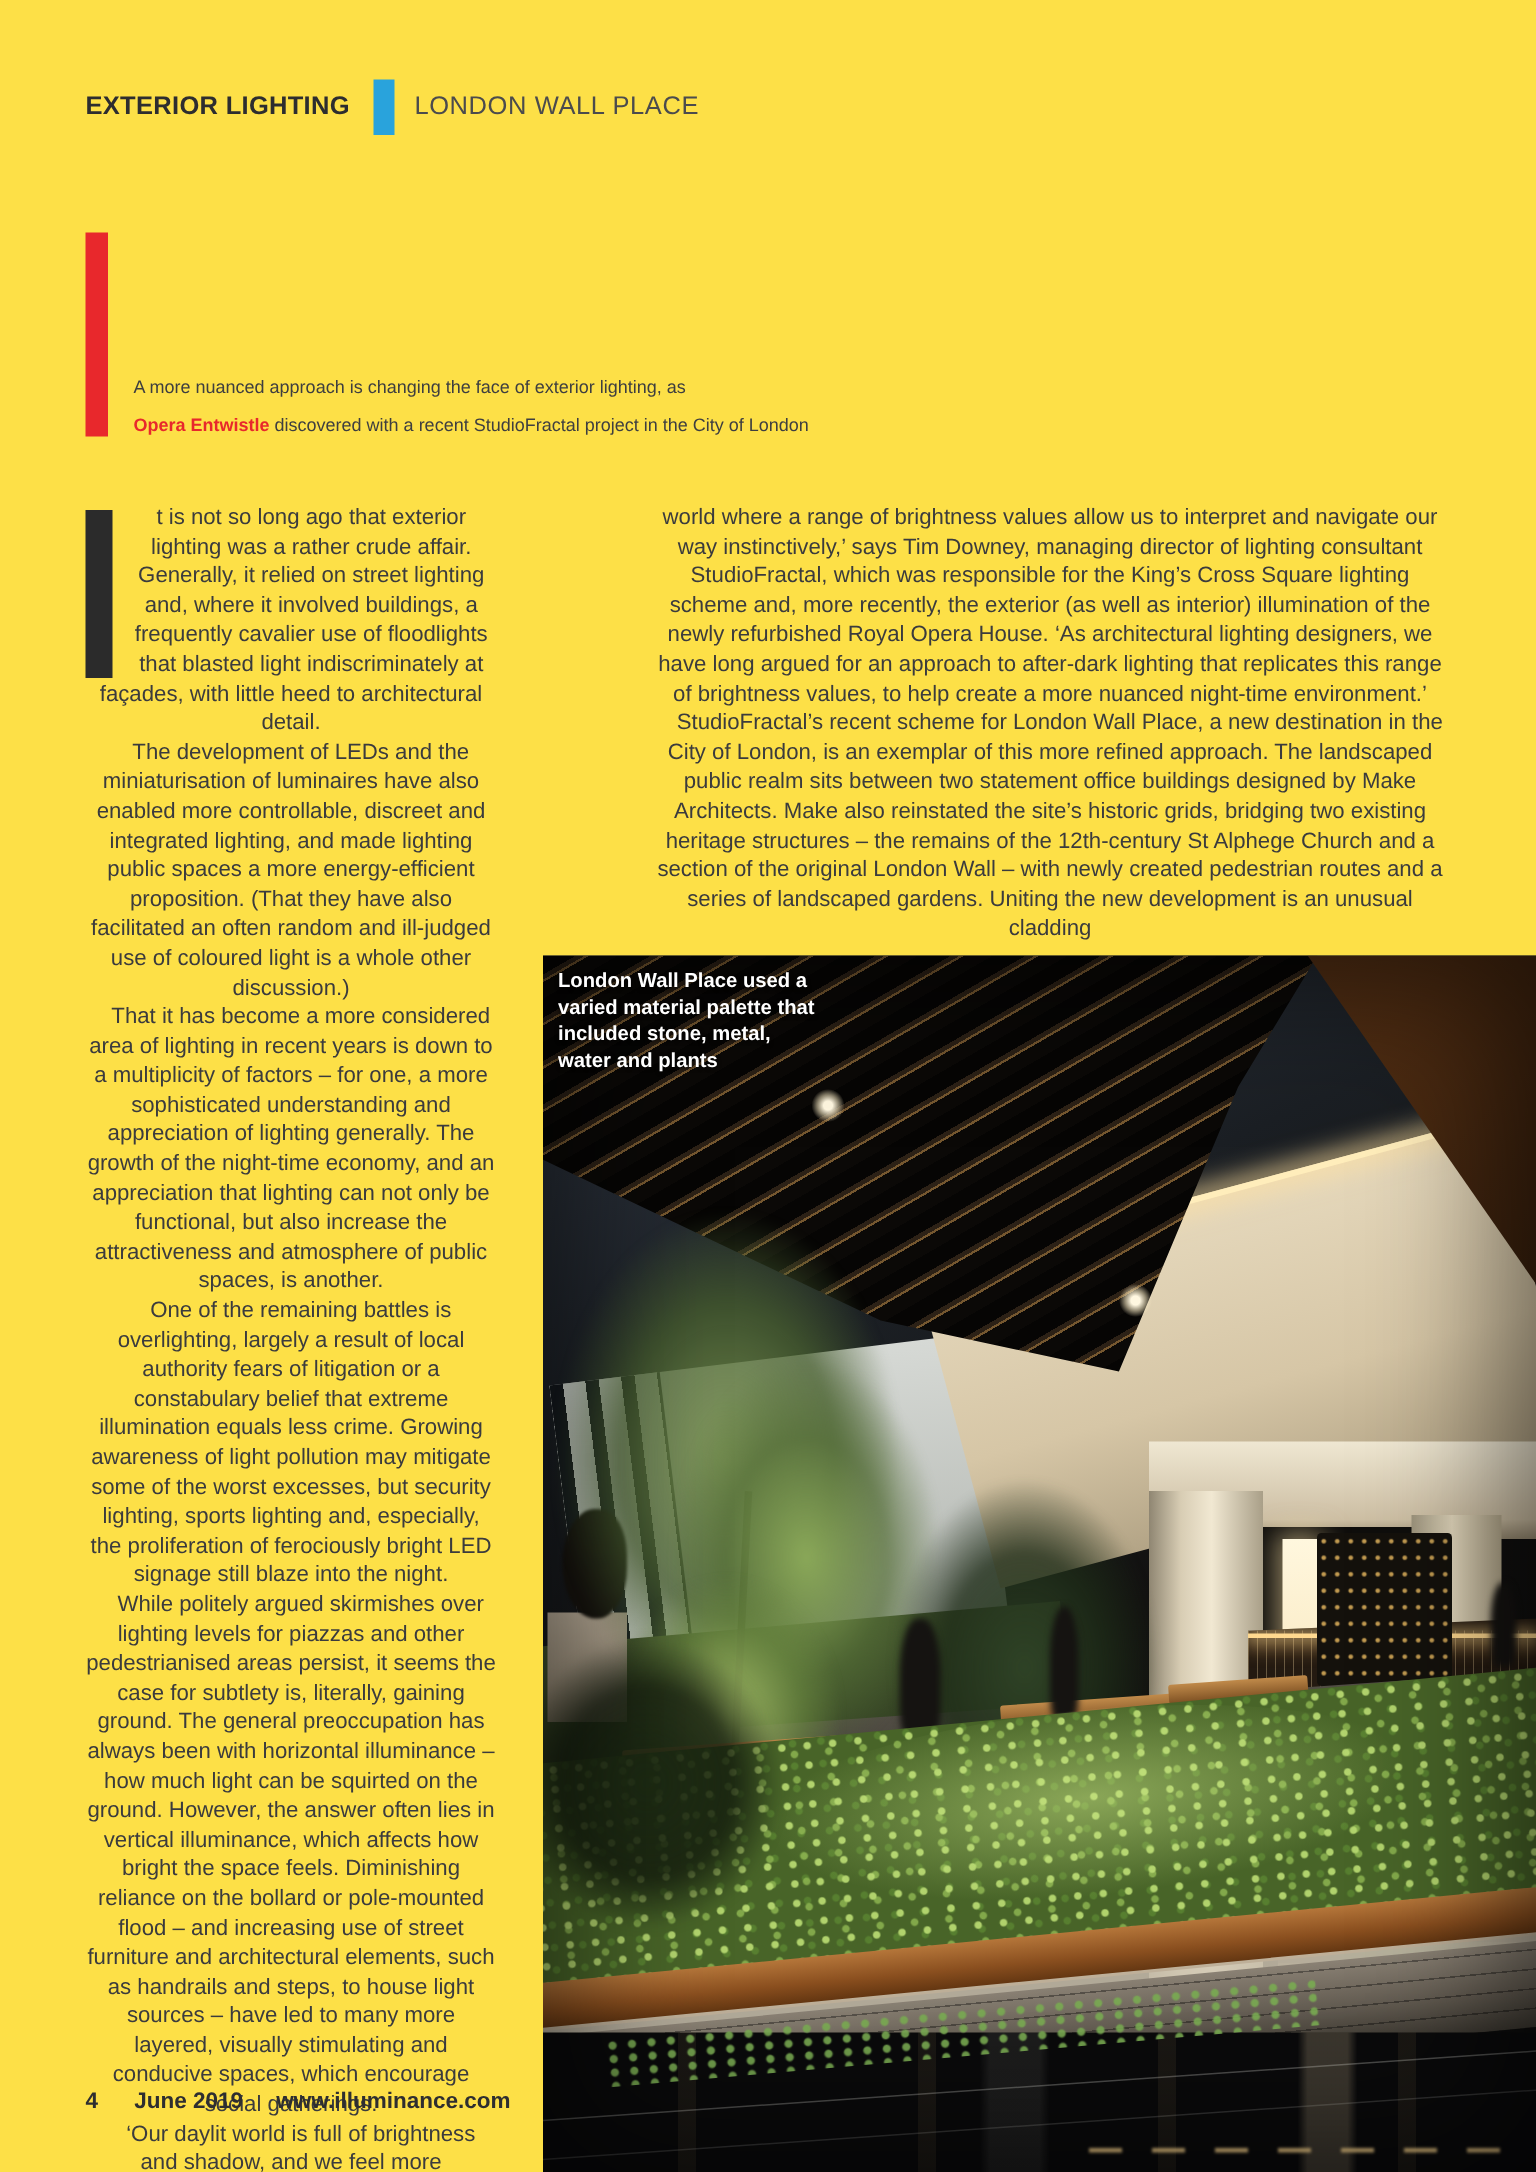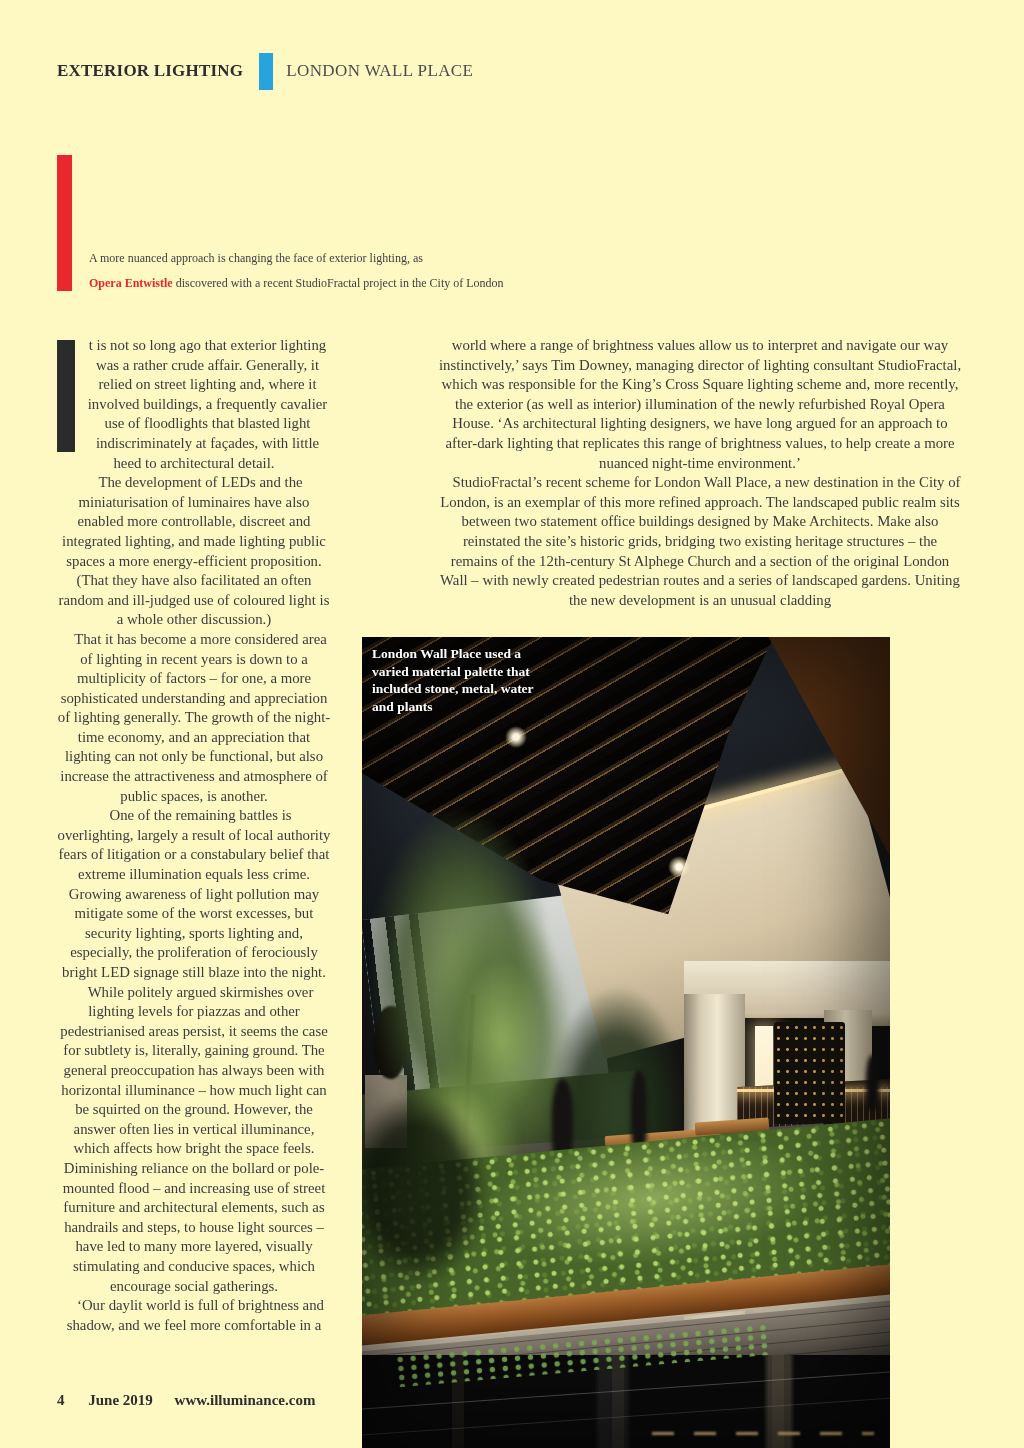--- a/index.html
+++ b/index.html
@@ -1,19 +1,19 @@
 <!DOCTYPE html>
 <html><head>
 <meta charset="utf-8">
 <style>
   html,body{margin:0;padding:0;background:#e9e9e9;}
   .page{
-    position:relative;width:1024px;height:1448px;background:#fef9c3;
+    position:relative;width:1024px;height:1448px;background:#fde047;
     margin:0 auto;overflow:hidden;
-    font-family:Liberation Serif, serif;color:#3b3b3d;
+    font-family:Liberation Sans, sans-serif;color:#3b3b3d;
   }
   
   .strap{position:absolute;left:57px;top:54px;height:34px;display:flex;align-items:center;}
   .strap .section{font-size:17px;font-weight:bold;color:#2d2d2f;letter-spacing:.2px;}
   .strap .bluebar{width:14px;height:37px;background:#29a3dc;margin:0 13px 0 16px;}
   .strap .project{font-size:17px;color:#4b4b4d;letter-spacing:.4px;text-align:center;}
   
   .redbar{position:absolute;left:57px;top:155px;width:15px;height:136px;background:#e8282c;}
   .title{
     position:absolute;left:88px;top:148px;width:900px;
@@ -31,21 +31,21 @@
   .col-right{left:438px;width:524px;}
   .dropcap{
     float:left;width:18px;height:112px;background:#2b2b2b;
     margin:4px 9px 0 0;font-size:0;color:transparent;overflow:hidden;
   }
   
   .footer{position:absolute;left:57px;top:1392px;font-size:15px;font-weight:bold;color:#2e2e30;}
   .footer .num{margin-right:20px;}
   .footer .date{margin-right:18px;}
   
-  .photo{position:absolute;left:362px;top:637px;width:528px;height:811px;overflow:hidden;background:#100f0e;}
+  .photo{position:absolute;left:362px;top:637px;width:662px;height:811px;overflow:hidden;background:#100f0e;}
   .photo *{position:absolute;}
   .ph-sky{left:0;top:0;width:100%;height:100%;background:linear-gradient(155deg,#323a46 0%,#1b1f24 30%,#121110 55%,#0b0b0b 100%);}
   .ph-facade{left:4%;top:33%;width:43%;height:46%;transform:rotate(-7deg);
     background:linear-gradient(180deg,#d6d9d5 0%,#b4b8b2 55%,#8387815 100%);
     background:linear-gradient(180deg,#d6d9d5 0%,#b0b4ae 55%,#7e827c 100%);}
   .ph-facade:before{content:"";position:absolute;left:0;top:0;width:26%;height:100%;
     background:repeating-linear-gradient(90deg,#151a1f 0 9px,rgba(215,220,214,.92) 9px 24px);}
   .ph-soffit{left:46%;top:25%;width:60%;height:27%;transform:rotate(-15deg);transform-origin:0 100%;
     background:linear-gradient(180deg,#e6d9bd 0%,#d6c6a6 60%,#b3a486 100%);}
   .ph-soffit:before{content:"";position:absolute;left:0;top:0;width:100%;height:4px;background:#ffedbb;

